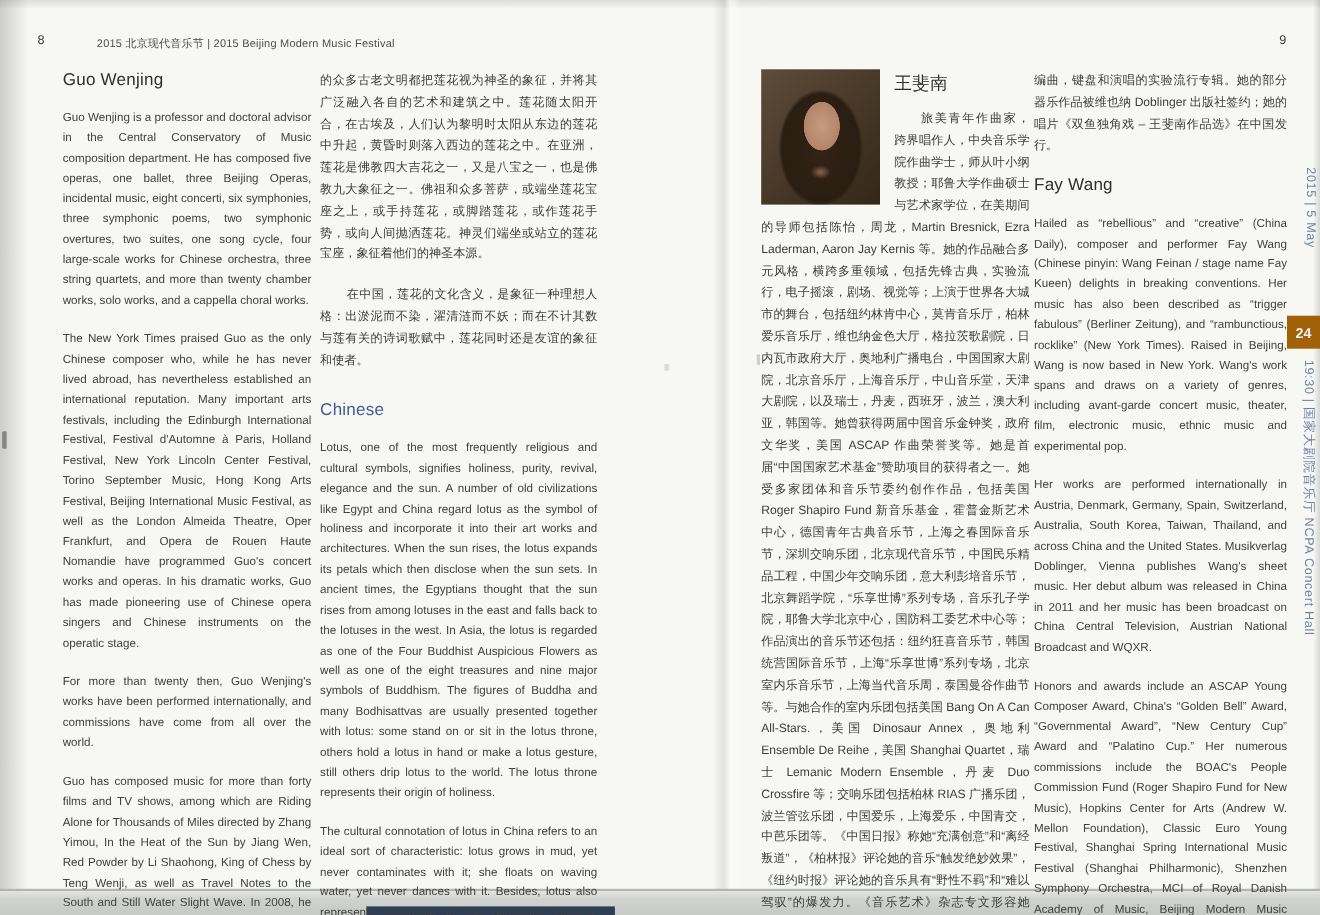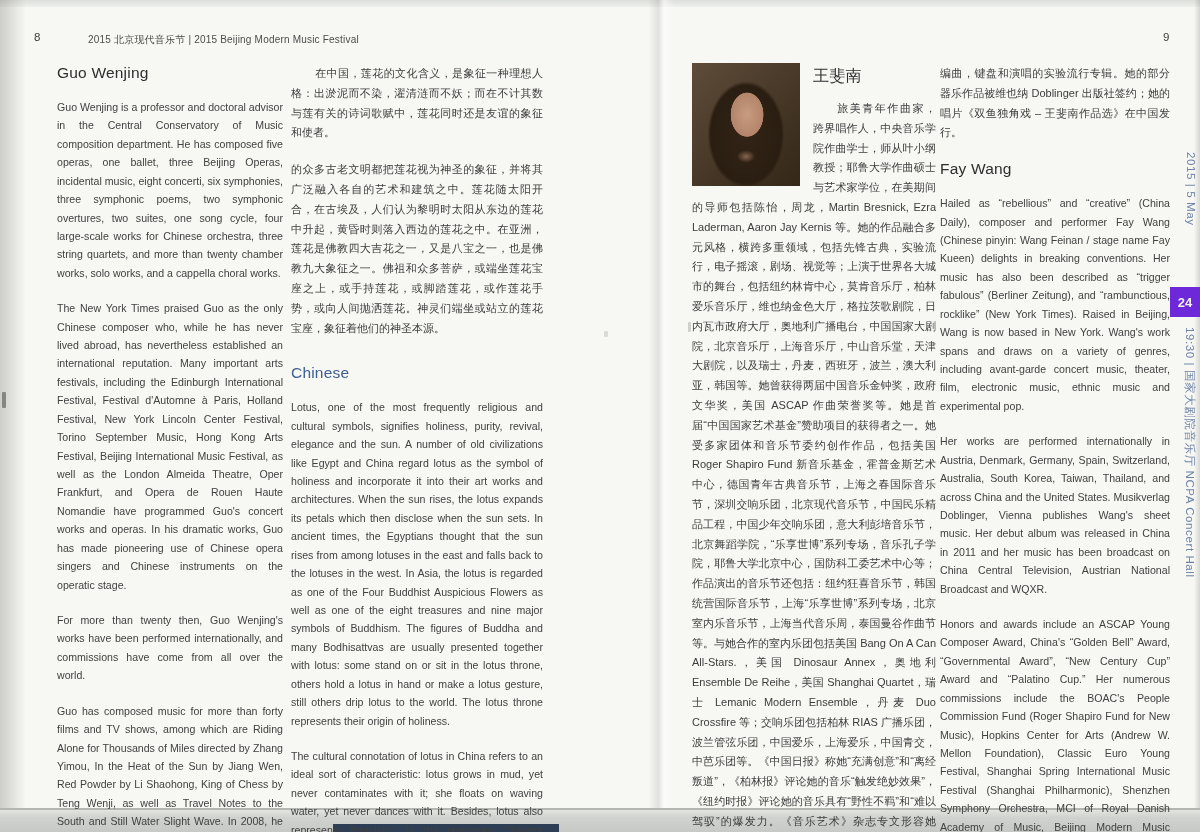--- a/index.html
+++ b/index.html
@@ -33,21 +33,21 @@
   .photo{float:left;width:108px;height:123px;margin:3px 13px 8px 0;
          background:
            radial-gradient(ellipse 13px 9px at 50% 76%, #8a6450 0%, rgba(0,0,0,0) 70%),
            radial-gradient(ellipse 26px 35px at 51% 42%, #c79c80 0%, #b38469 62%, rgba(0,0,0,0) 64%),
            radial-gradient(ellipse 52px 72px at 50% 58%, #322416 0%, #2a1e12 68%, rgba(0,0,0,0) 74%),
            linear-gradient(135deg,#5f4c3a 0%,#463726 55%,#332718 100%);}
 
   
   .side-rot{position:absolute;transform-origin:left top;transform:rotate(90deg);
             white-space:nowrap;font-size:11.5px;color:#6d83a8;letter-spacing:.6px;}
-  .day-box{position:absolute;left:1170px;top:287px;width:30px;height:30px;background:#6d28d9;
+  .day-box{position:absolute;left:1170px;top:287px;width:30px;height:30px;background:#a16207;
            color:#eef2f8;font-size:13px;font-weight:bold;display:flex;align-items:center;justify-content:center;}
 </style>
 </head>
 <body>
 
 <div class="scan">
 
   <div class="edge-top"></div>
   <div class="edge-left"></div>
   <div class="edge-right"></div>
@@ -66,22 +66,22 @@
   <div class="col" style="left:57px;top:64px;width:226px;">
     <h2 class="section">Guo Wenjing</h2>
     <p>Guo Wenjing is a professor and doctoral advisor in the Central Conservatory of Music composition department. He has composed five operas, one ballet, three Beijing Operas, incidental music, eight concerti, six symphonies, three symphonic poems, two symphonic overtures, two suites, one song cycle, four large-scale works for Chinese orchestra, three string quartets, and more than twenty chamber works, solo works, and a cappella choral works.</p>
     <p>The New York Times praised Guo as the only Chinese composer who, while he has never lived abroad, has nevertheless established an international reputation. Many important arts festivals, including the Edinburgh International Festival, Festival d'Automne à Paris, Holland Festival, New York Lincoln Center Festival, Torino September Music, Hong Kong Arts Festival, Beijing International Music Festival, as well as the London Almeida Theatre, Oper Frankfurt, and Opera de Rouen Haute Nomandie have programmed Guo's concert works and operas. In his dramatic works, Guo has made pioneering use of Chinese opera singers and Chinese instruments on the operatic stage.</p>
     <p>For more than twenty then, Guo Wenjing's works have been performed internationally, and commissions have come from all over the world.</p>
     <p>Guo has composed music for more than forty films and TV shows, among which are Riding Alone for Thousands of Miles directed by Zhang Yimou, In the Heat of the Sun by Jiang Wen, Red Powder by Li Shaohong, King of Chess by Teng Wenji, as well as Travel Notes to the South and Still Water Slight Wave. In 2008, he was invited to compose music for a portion of the Beijing Olympics opening ceremony. His symphonic poem “Lotus” was Beijing's gift to the 2012 London Olympics, where its premiere by the Beijing Symphony Orchestra was critically acclaimed.</p>
 
   </div>
 
   <div class="col" style="left:291px;top:64px;width:252px;">
+    <p class="cn">的众多古老文明都把莲花视为神圣的象征，并将其广泛融入各自的艺术和建筑之中。莲花随太阳开合，在古埃及，人们认为黎明时太阳从东边的莲花中升起，黄昏时则落入西边的莲花之中。在亚洲，莲花是佛教四大吉花之一，又是八宝之一，也是佛教九大象征之一。佛祖和众多菩萨，或端坐莲花宝座之上，或手持莲花，或脚踏莲花，或作莲花手势，或向人间抛洒莲花。神灵们端坐或站立的莲花宝座，象征着他们的神圣本源。</p>
     <p class="cn indent">在中国，莲花的文化含义，是象征一种理想人格：出淤泥而不染，濯清涟而不妖；而在不计其数与莲有关的诗词歌赋中，莲花同时还是友谊的象征和使者。</p>
-    <p class="cn">的众多古老文明都把莲花视为神圣的象征，并将其广泛融入各自的艺术和建筑之中。莲花随太阳开合，在古埃及，人们认为黎明时太阳从东边的莲花中升起，黄昏时则落入西边的莲花之中。在亚洲，莲花是佛教四大吉花之一，又是八宝之一，也是佛教九大象征之一。佛祖和众多菩萨，或端坐莲花宝座之上，或手持莲花，或脚踏莲花，或作莲花手势，或向人间抛洒莲花。神灵们端坐或站立的莲花宝座，象征着他们的神圣本源。</p>
     <h2 class="section blue" style="margin-top:26px;">Chinese</h2>
     <p>Lotus, one of the most frequently religious and cultural symbols, signifies holiness, purity, revival, elegance and the sun. A number of old civilizations like Egypt and China regard lotus as the symbol of holiness and incorporate it into their art works and architectures. When the sun rises, the lotus expands its petals which then disclose when the sun sets. In ancient times, the Egyptians thought that the sun rises from among lotuses in the east and falls back to the lotuses in the west. In Asia, the lotus is regarded as one of the Four Buddhist Auspicious Flowers as well as one of the eight treasures and nine major symbols of Buddhism. The figures of Buddha and many Bodhisattvas are usually presented together with lotus: some stand on or sit in the lotus throne, others hold a lotus in hand or make a lotus gesture, still others drip lotus to the world. The lotus throne represents their origin of holiness.</p>
     <p>The cultural connotation of lotus in China refers to an ideal sort of characteristic: lotus grows in mud, yet never contaminates with it; she floats on waving water, yet never dances with it. Besides, lotus also represents friendship in the numerous Chinese classical poems.</p>
   </div>
 
   <div class="col" style="left:692px;top:60px;width:244px;">
     <div class="photo"></div>
     <h2 class="section cnhead" style="margin:6px 0 12px 0;">王斐南</h2>
     <p class="cn indent">旅美青年作曲家，跨界唱作人，中央音乐学院作曲学士，师从叶小纲教授；耶鲁大学作曲硕士与艺术家学位，在美期间的导师包括陈怡，周龙，Martin Bresnick, Ezra Laderman, Aaron Jay Kernis 等。她的作品融合多元风格，横跨多重领域，包括先锋古典，实验流行，电子摇滚，剧场、视觉等；上演于世界各大城市的舞台，包括纽约林肯中心，莫肯音乐厅，柏林爱乐音乐厅，维也纳金色大厅，格拉茨歌剧院，日内瓦市政府大厅，奥地利广播电台，中国国家大剧院，北京音乐厅，上海音乐厅，中山音乐堂，天津大剧院，以及瑞士，丹麦，西班牙，波兰，澳大利亚，韩国等。她曾获得两届中国音乐金钟奖，政府文华奖，美国 ASCAP 作曲荣誉奖等。她是首届“中国国家艺术基金”赞助项目的获得者之一。她受多家团体和音乐节委约创作作品，包括美国 Roger Shapiro Fund 新音乐基金，霍普金斯艺术中心，德国青年古典音乐节，上海之春国际音乐节，深圳交响乐团，北京现代音乐节，中国民乐精品工程，中国少年交响乐团，意大利彭培音乐节，北京舞蹈学院，“乐享世博”系列专场，音乐孔子学院，耶鲁大学北京中心，国防科工委艺术中心等；作品演出的音乐节还包括：纽约狂喜音乐节，韩国统营国际音乐节，上海“乐享世博”系列专场，北京室内乐音乐节，上海当代音乐周，泰国曼谷作曲节等。与她合作的室内乐团包括美国 Bang On A Can All-Stars.，美国 Dinosaur Annex，奥地利 Ensemble De Reihe，美国 Shanghai Quartet，瑞士 Lemanic Modern Ensemble，丹麦 Duo Crossfire 等；交响乐团包括柏林 RIAS 广播乐团，波兰管弦乐团，中国爱乐，上海爱乐，中国青交，中芭乐团等。《中国日报》称她“充满创意”和“离经叛道”，《柏林报》评论她的音乐“触发绝妙效果”，《纽约时报》评论她的音乐具有“野性不羁”和“难以驾驭”的爆发力。《音乐艺术》杂志专文形容她为“一个不仅能驾驭多种音乐语言的作曲家，还是颇具诗才、能言擅唱的多面手。”她撰写的讲稿《我作品中的新性格主义》发表在《人民音乐》。王斐南的流行音乐作品体现出强烈的个人风格，融合了北欧电子，英伦轻摇，灵魂乐，民谣，以及中国传统音乐等。目前她正在制作自己担任全部创作，</p>
   </div>

